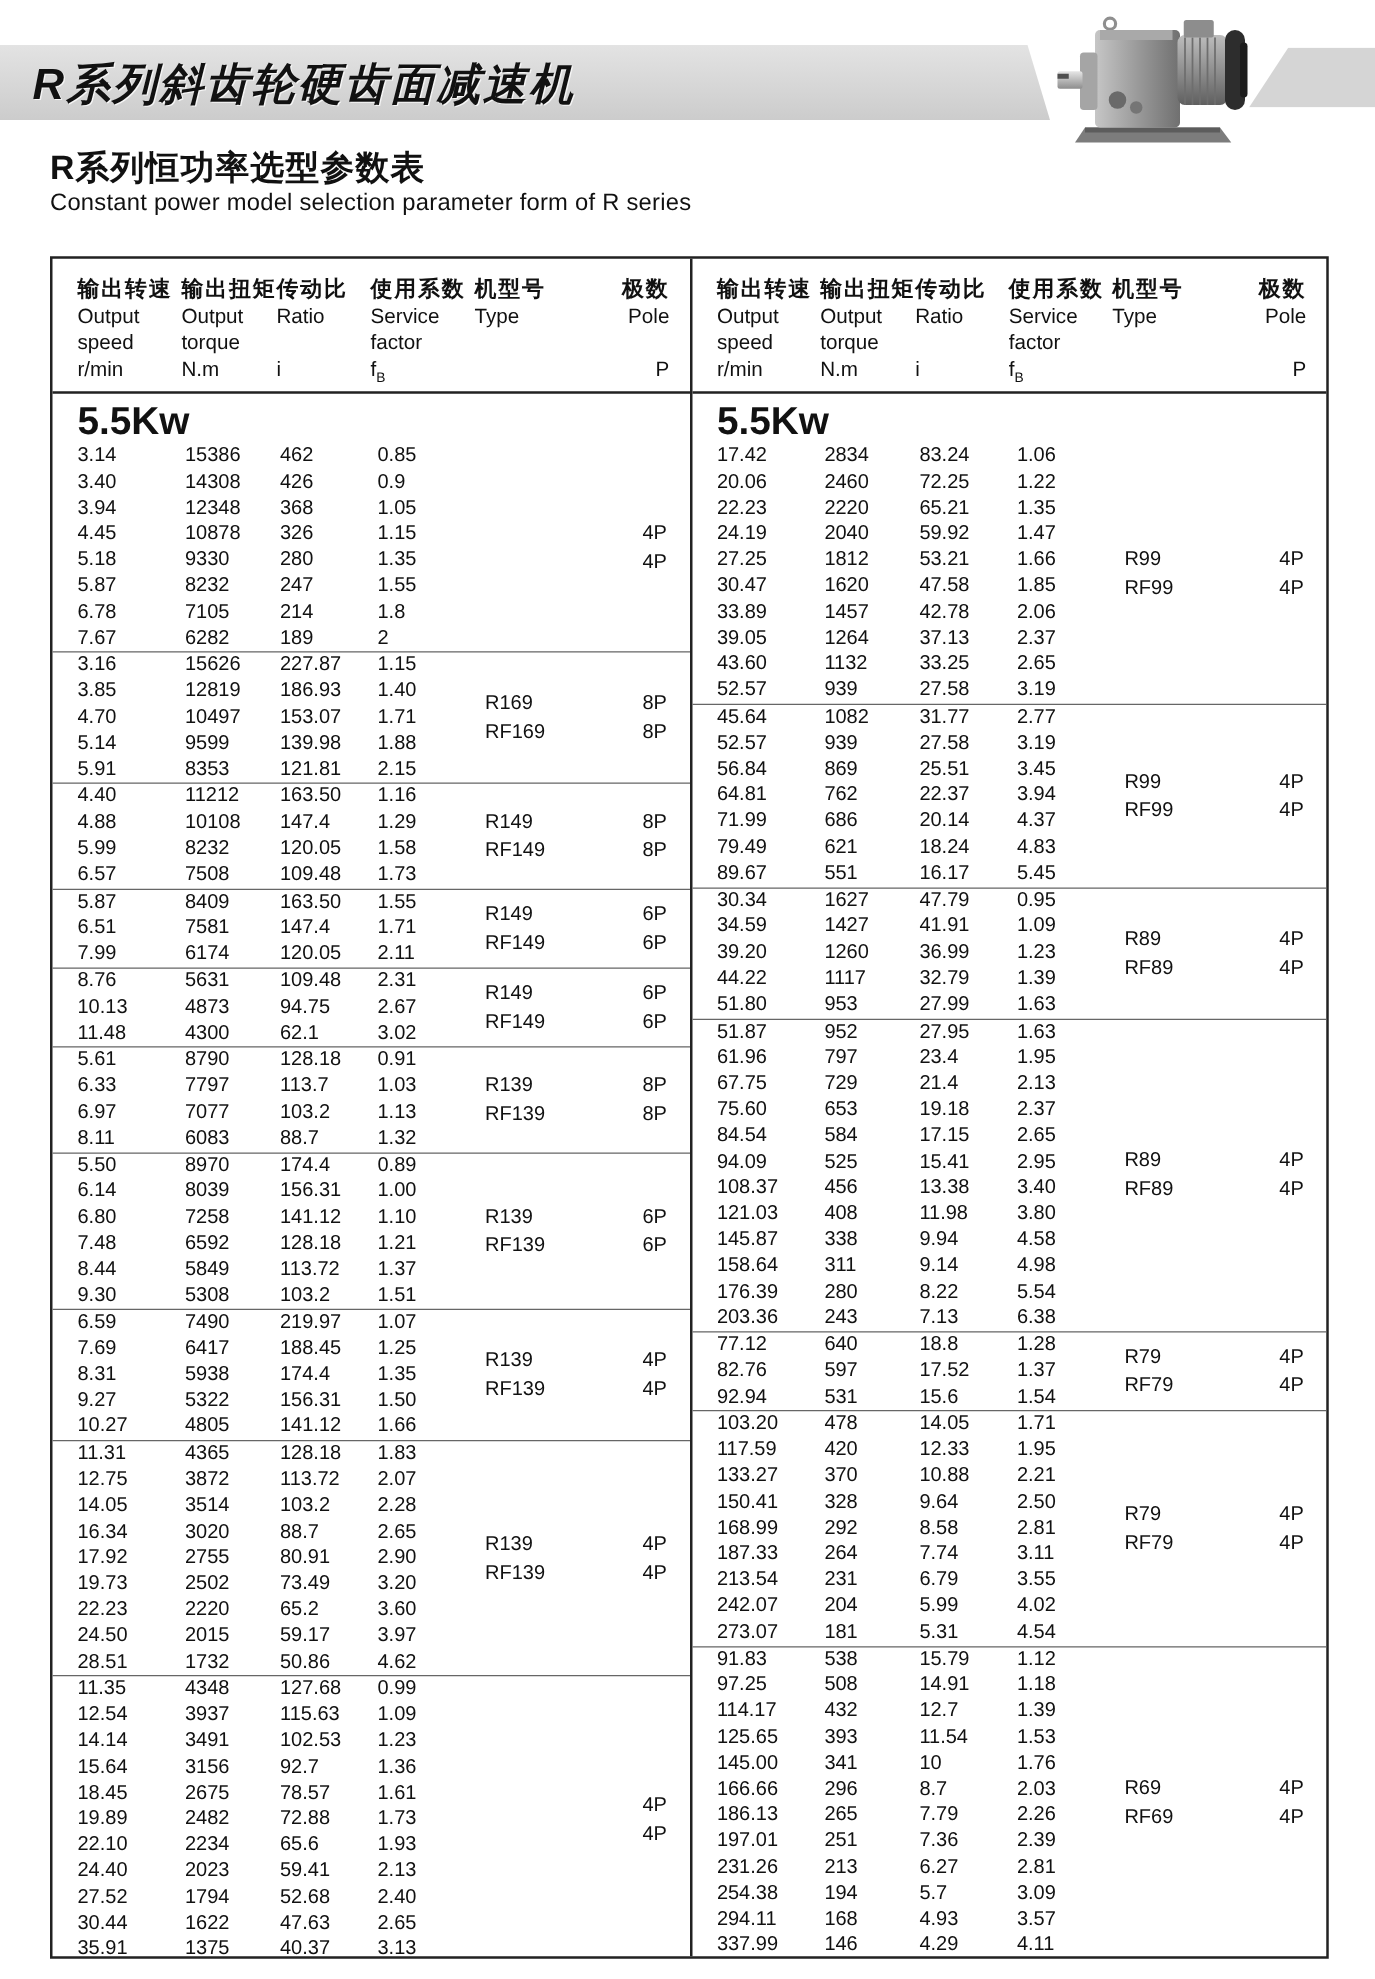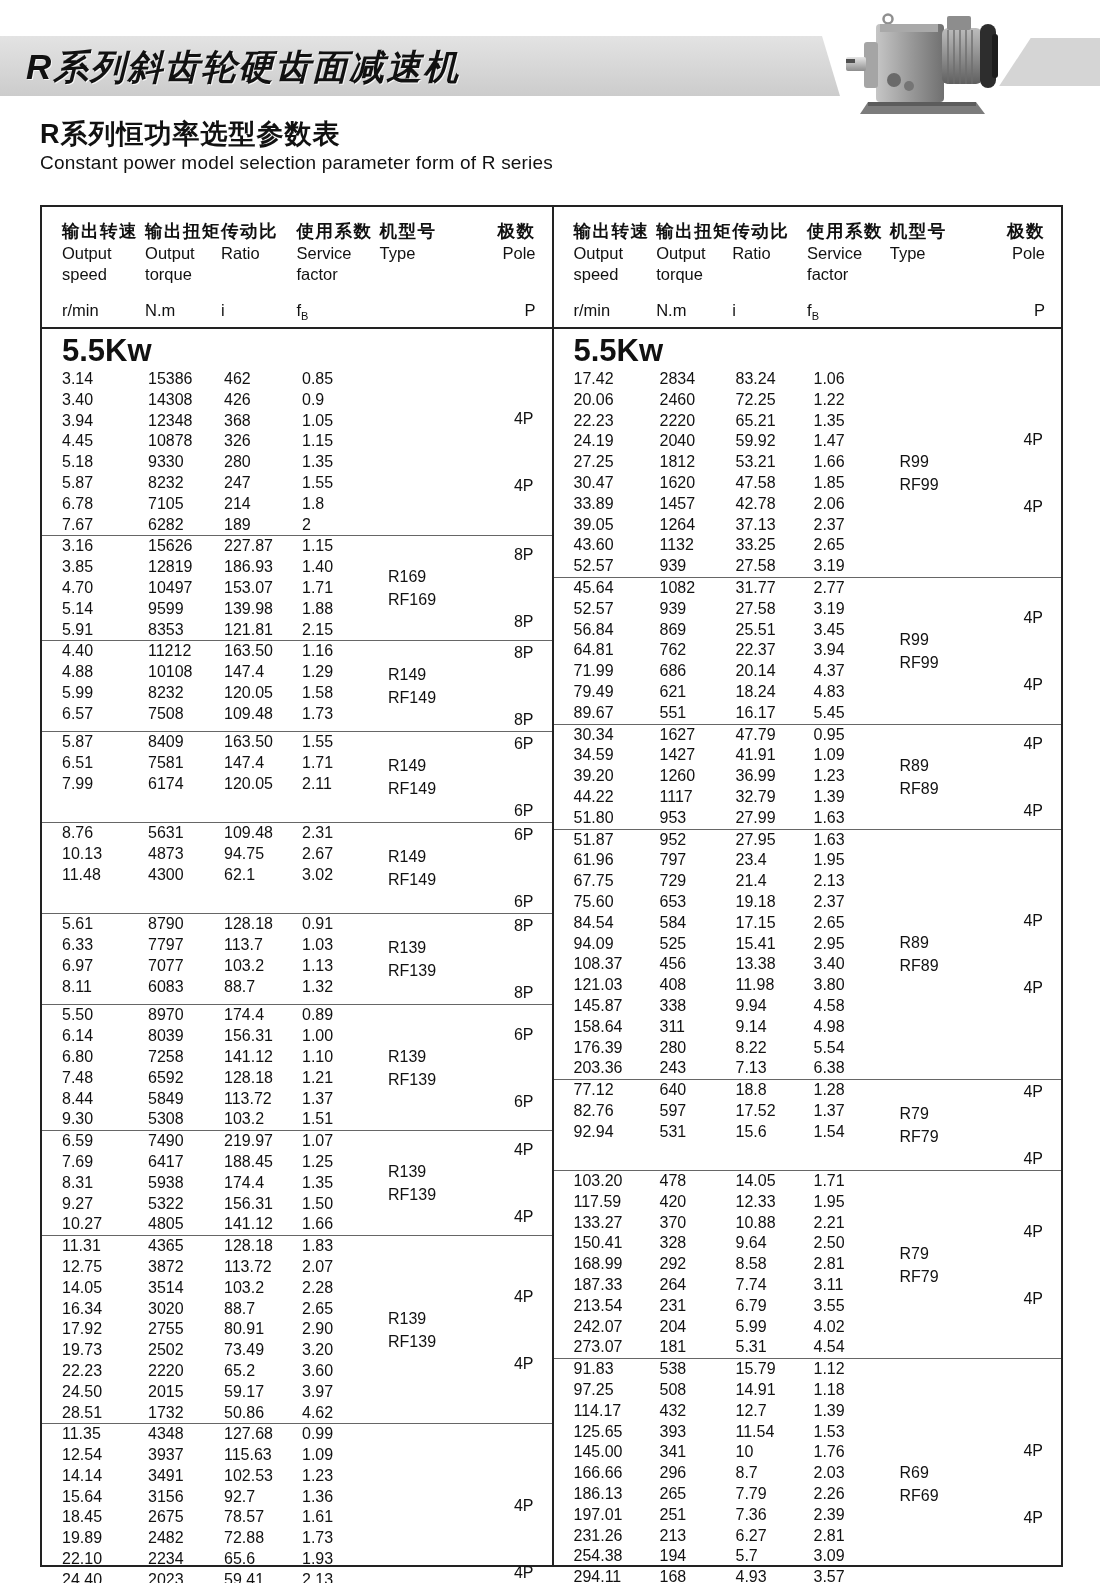--- a/index.html
+++ b/index.html
@@ -37,32 +37,32 @@
   .thead{display:flex;border-bottom:2px solid #222;padding:12px 0 6px 20px;box-sizing:border-box;}
   .hcell{display:flex;flex-direction:column;}
   .hcell.c0{width:86px;}
   .hcell.c1{width:76px;}
   .hcell.c2{width:78px;}
   .hcell.c3{width:86px;}
   .hcell.c4{width:122px;justify-content:center;}
   .hcell.c5{flex:1;text-align:right;padding-right:16px;}
   .hline-zh{font-weight:bold;font-size:17.5px;height:24px;line-height:24px;letter-spacing:1.5px;white-space:nowrap;}
   .hline-en{font-size:16.5px;height:21px;line-height:21px;white-space:nowrap;}
-  .hline-unit{font-size:16.5px;height:22px;line-height:22px;margin-top:14px;white-space:nowrap;}
+  .hline-unit{font-size:16.5px;height:22px;line-height:22px;margin-top:0;white-space:nowrap;}
   .hline-unit sub{font-size:11px;}
   .section-label{font-size:31px;font-weight:bold;padding:8px 0 5px 20px;height:27px;line-height:27px;}
   .groups{display:flex;flex-direction:column;}
   .group{display:flex;border-top:1px solid #666;}
   .groups .group:first-child{border-top:none;}
   .rows{padding-left:20px;width:326px;box-sizing:content-box;}
   .row{display:grid;grid-template-columns:86px 76px 78px 86px;height:20.8px;line-height:20.8px;font-size:16px;}
   .cell{white-space:nowrap;}
   .type-cell{width:122px;display:flex;flex-direction:column;justify-content:center;}
   .type-line{font-size:16px;line-height:23px;white-space:pre;}
-  .pole-cell{flex:1;display:flex;flex-direction:column;justify-content:center;align-items:flex-end;padding-right:18px;gap:44px;}
+  .pole-cell{flex:1;display:flex;flex-direction:column;justify-content:center;align-items:flex-end;padding-right:18px;}
   .pole-line{font-size:16px;line-height:23px;white-space:nowrap;}
 </style>
 </head>
 <body>
 
 <div class="banner-band"></div>
 <div class="banner-right-shape"></div>
 <div class="banner-title">R系列斜齿轮硬齿面减速机</div>
 
 <div class="motor-wrap">

